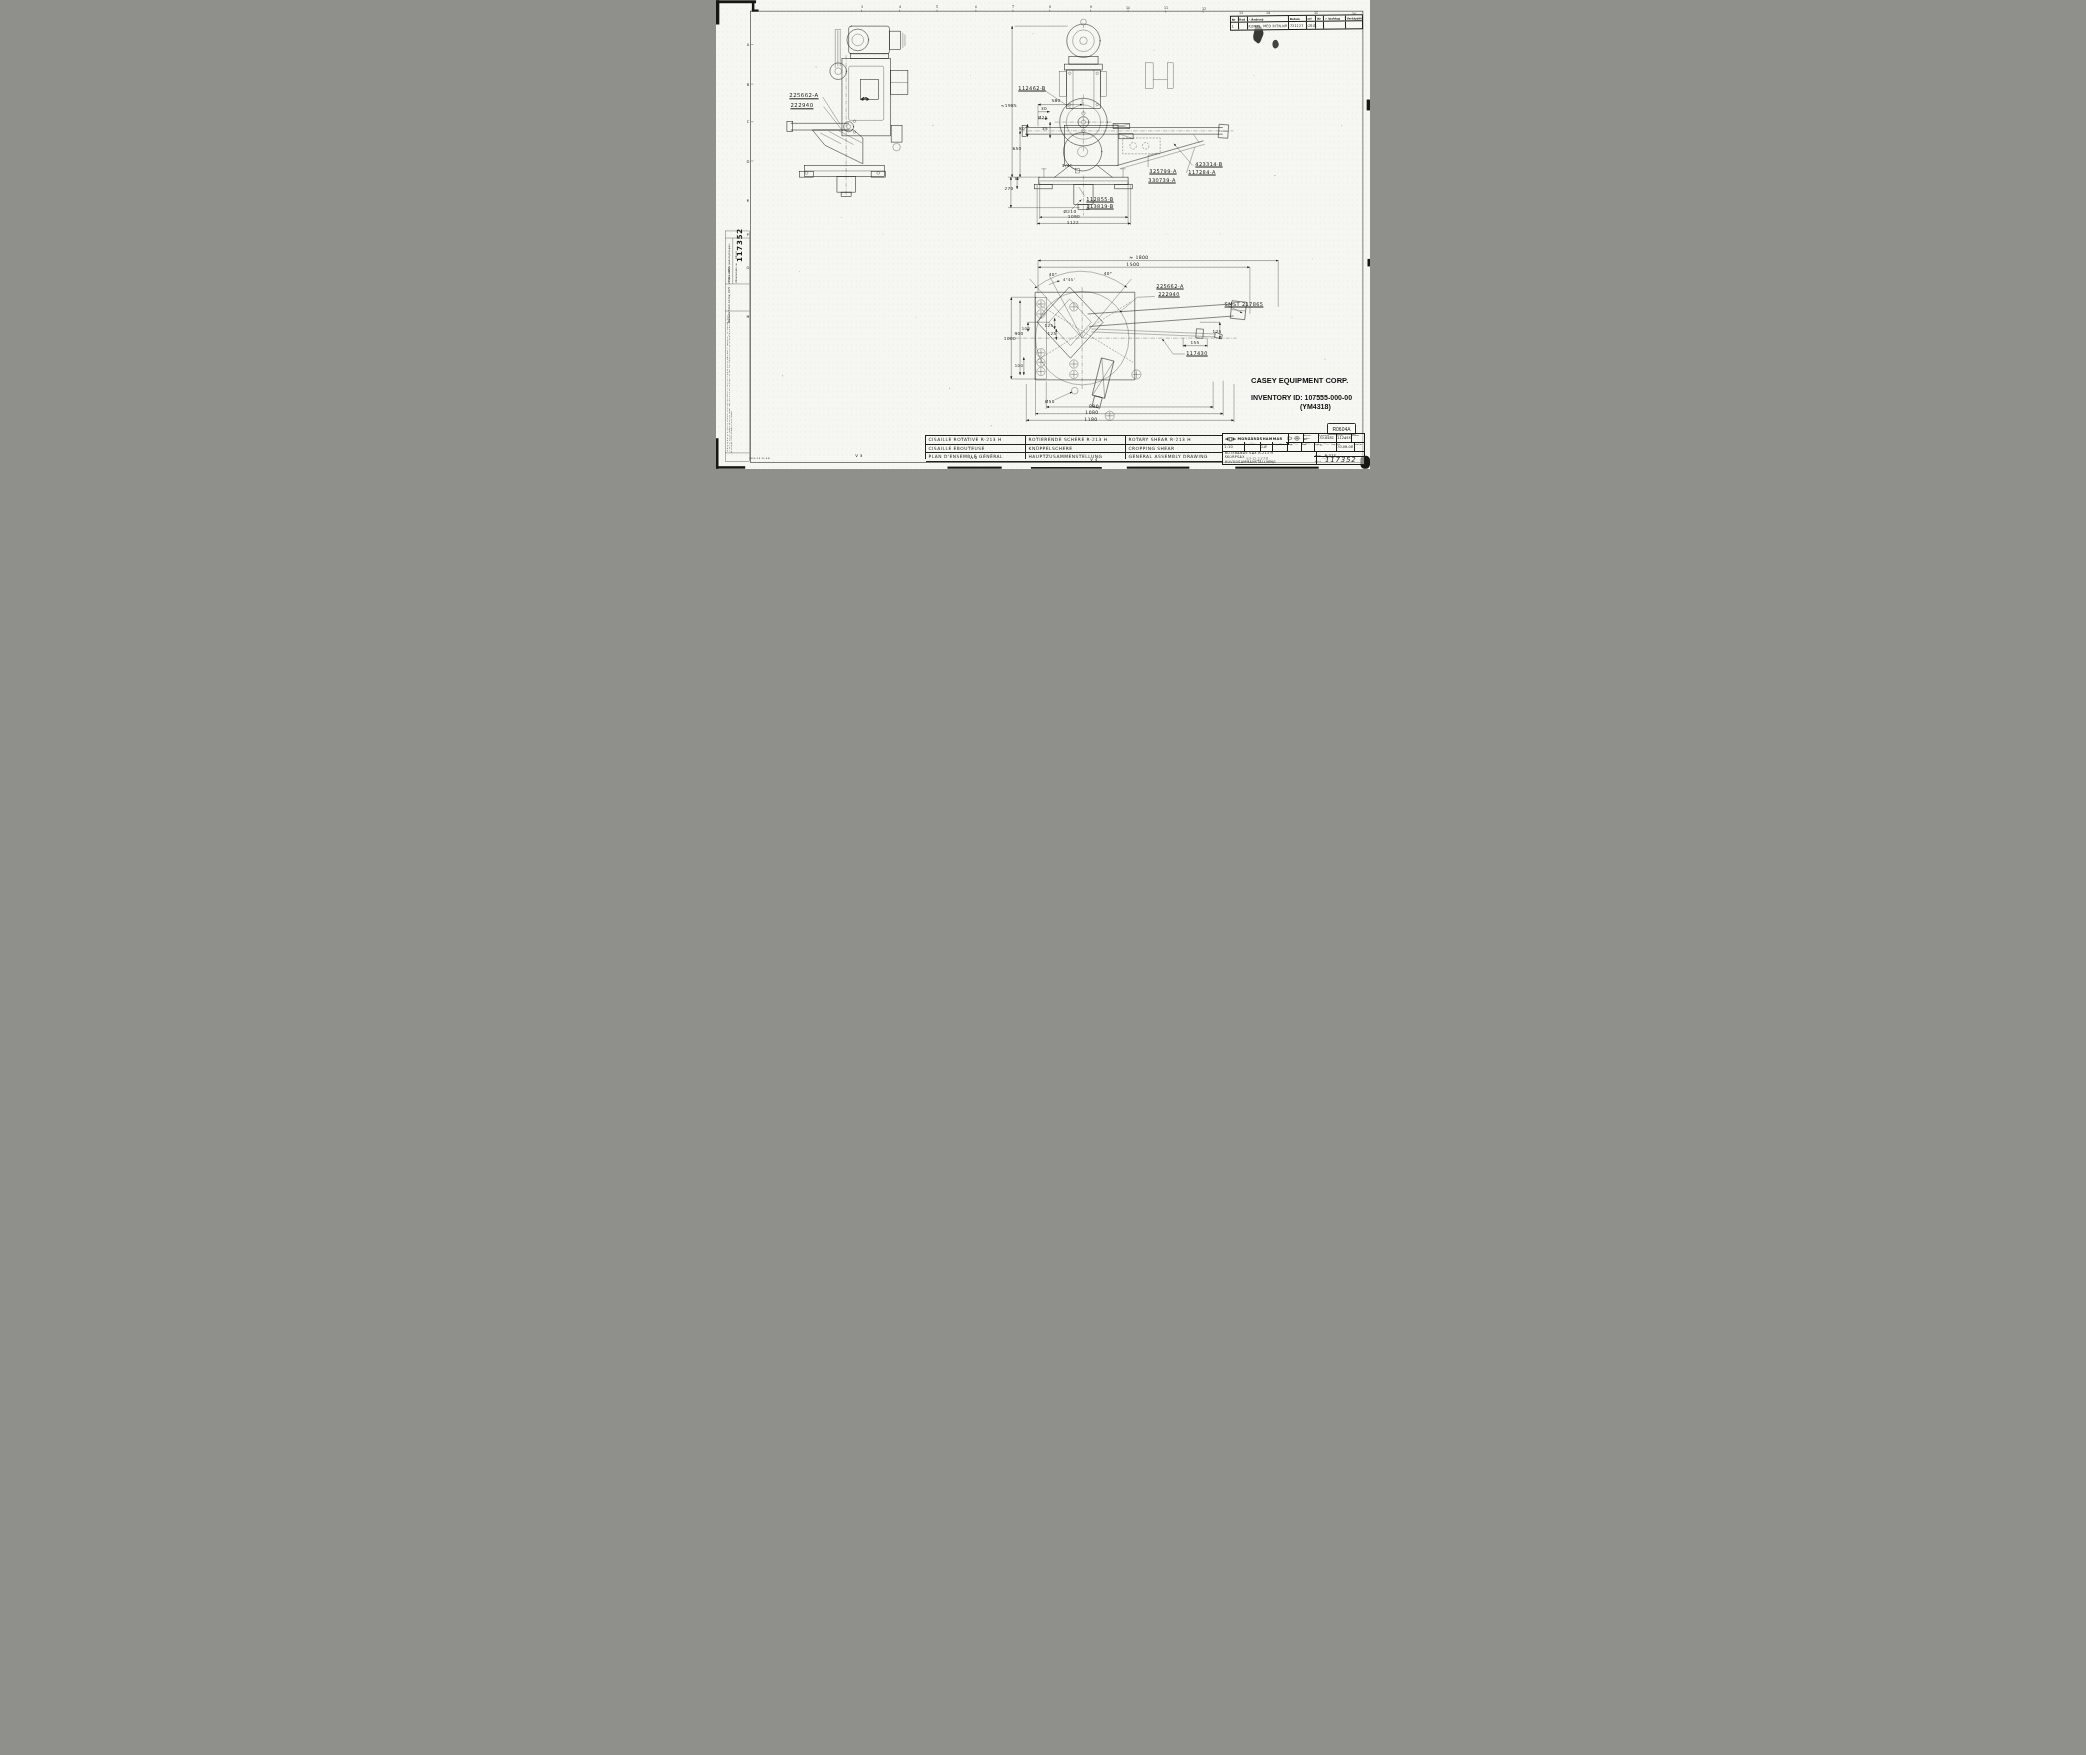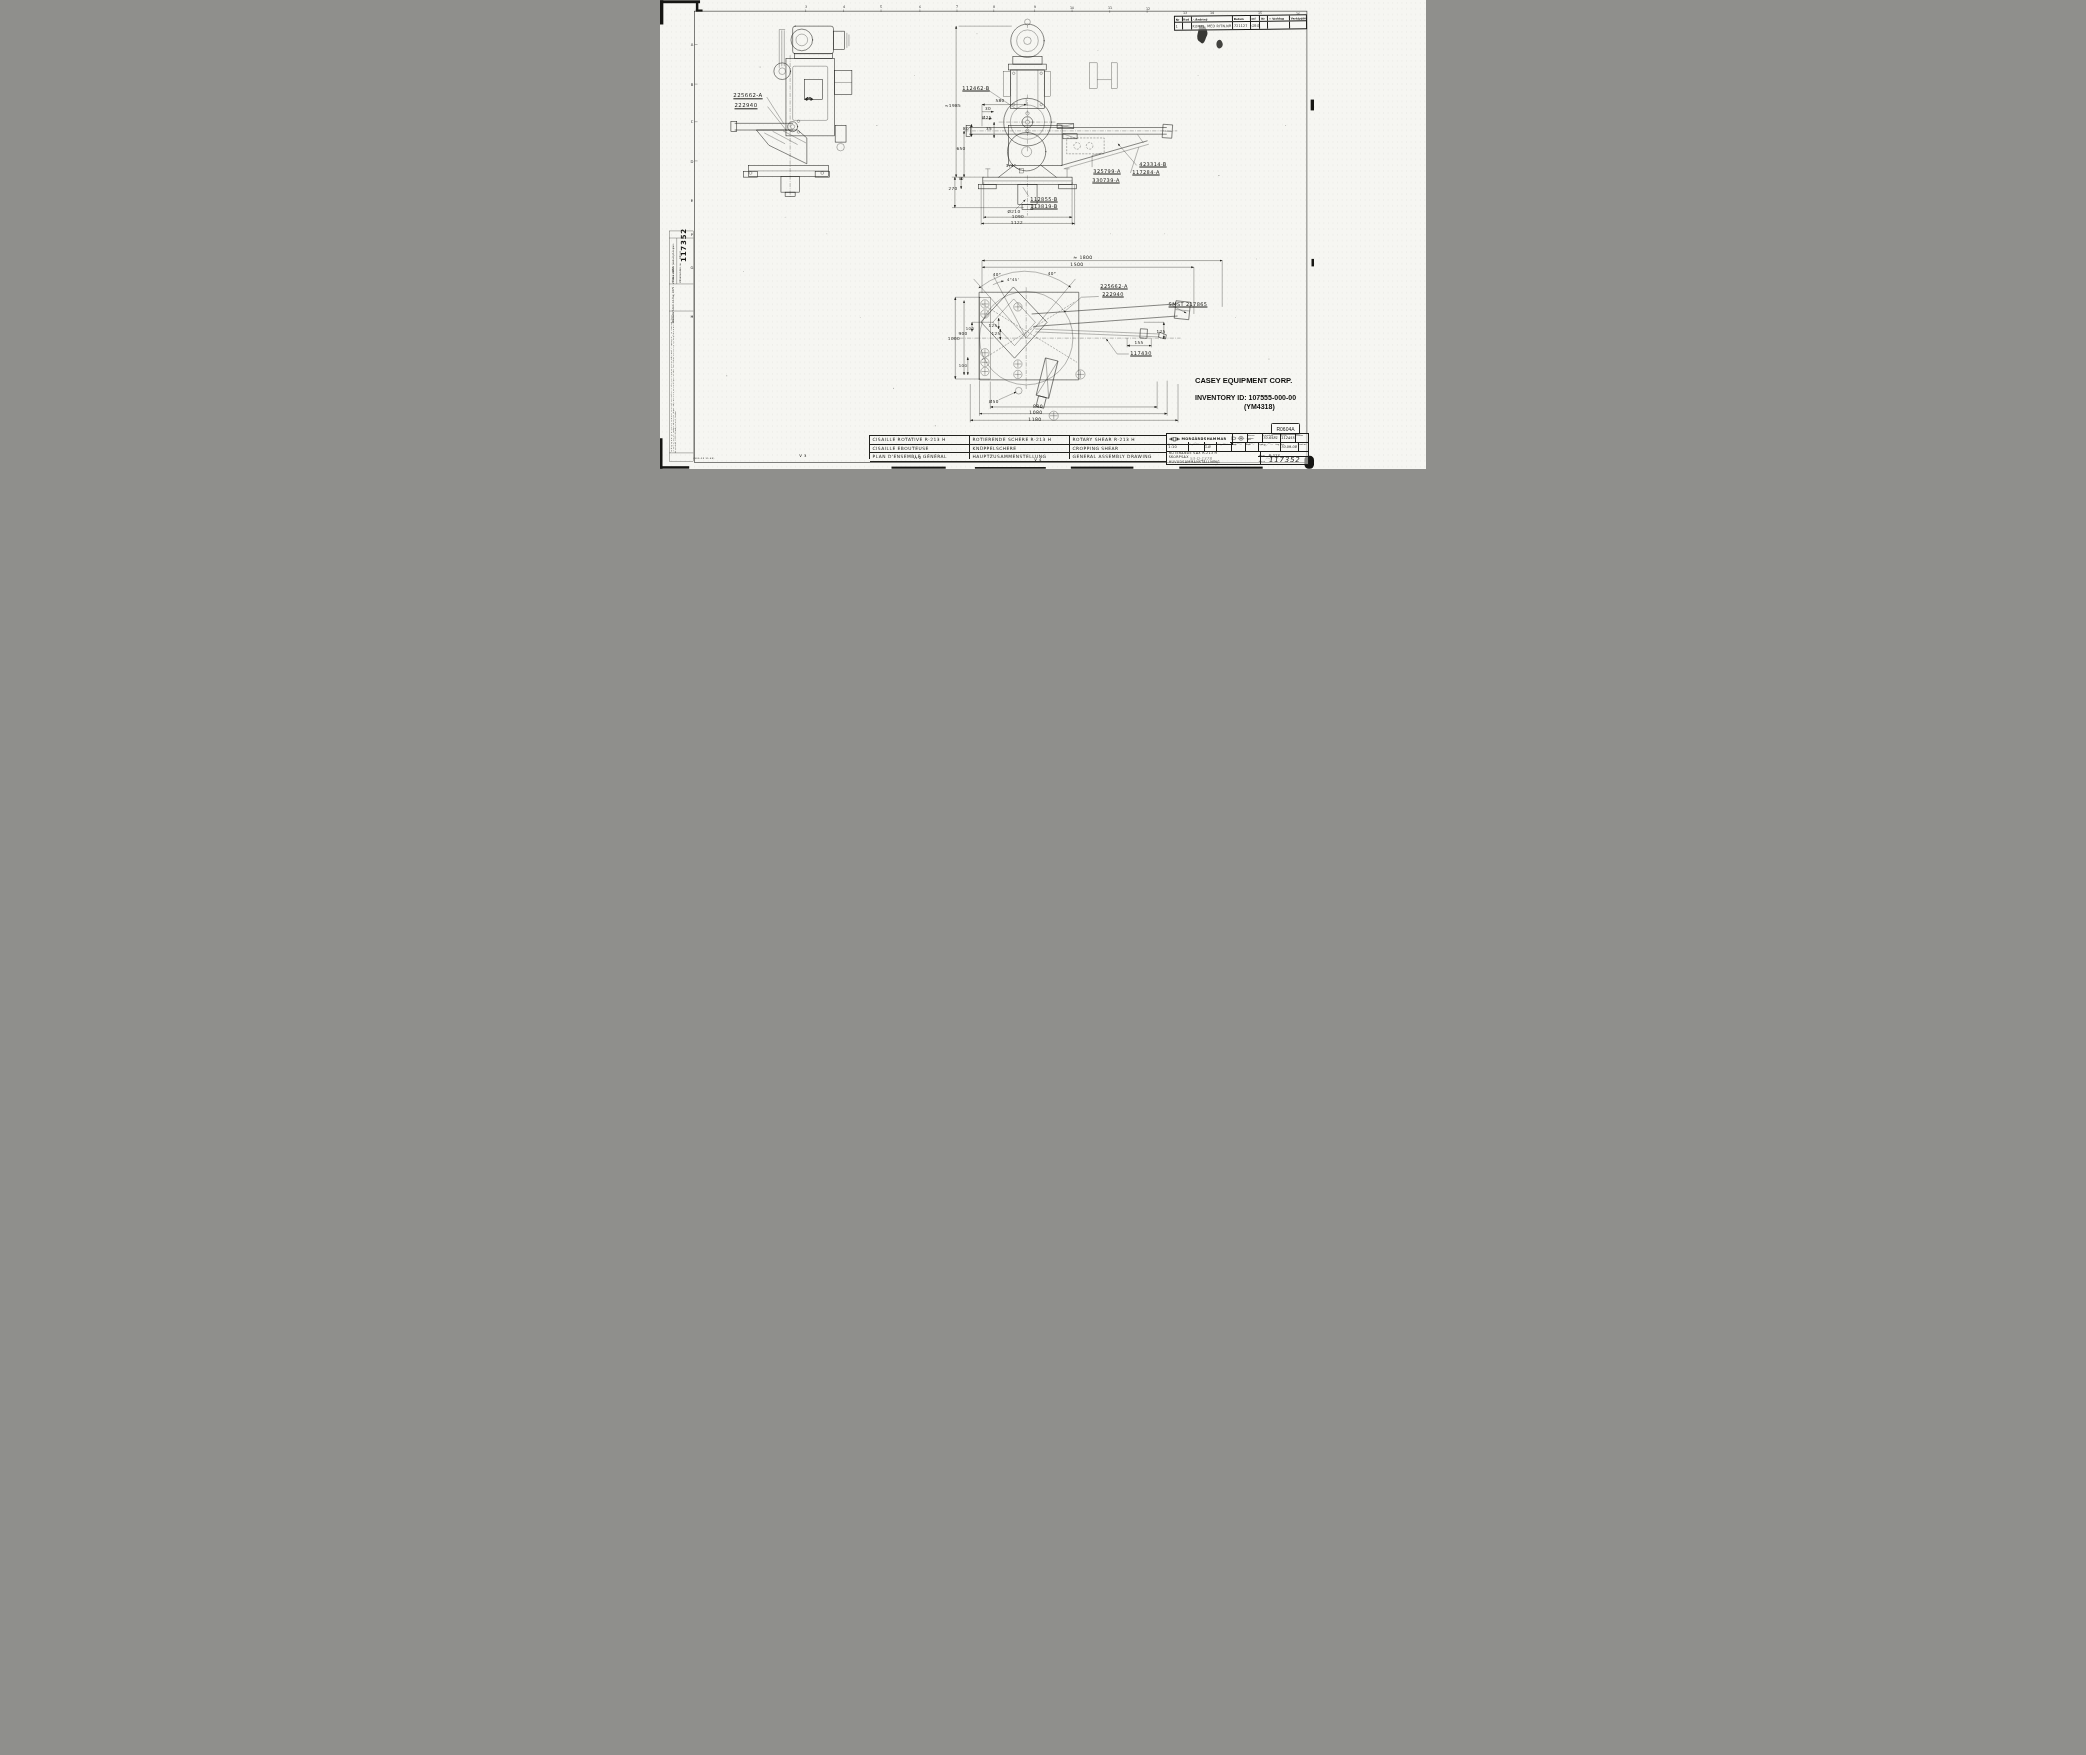--- a/index.html
+++ b/index.html
@@ -1,17 +1,17 @@
 <!DOCTYPE html>
 <html style="font-size:6.7px"><head>
 <meta charset="utf-8">
 <style>
   html,body{margin:0;padding:0;background:#8f8f8c;}
   .sheet{
-    position:relative;width:766px;height:469px;margin:0 auto;
+    position:relative;width:654px;height:469px;margin:0 auto;
     background:#f6f6f2;
     background-image:radial-gradient(rgba(40,40,35,0.04) 0.4px, transparent 0.5px);
     background-size:4.6px 5.8px;
     overflow:hidden;
     font-family:"DejaVu Sans",sans-serif;color:#242420;
   }
   svg.art{position:absolute;left:0;top:0;width:654px;height:469px;}
   .ln{stroke:#242420;stroke-width:1.3;fill:none;stroke-linecap:round;}
   .thin{stroke:#2a2a26;stroke-width:0.8;fill:none;}
   .dim{stroke:#2a2a26;stroke-width:0.9;fill:none;}

